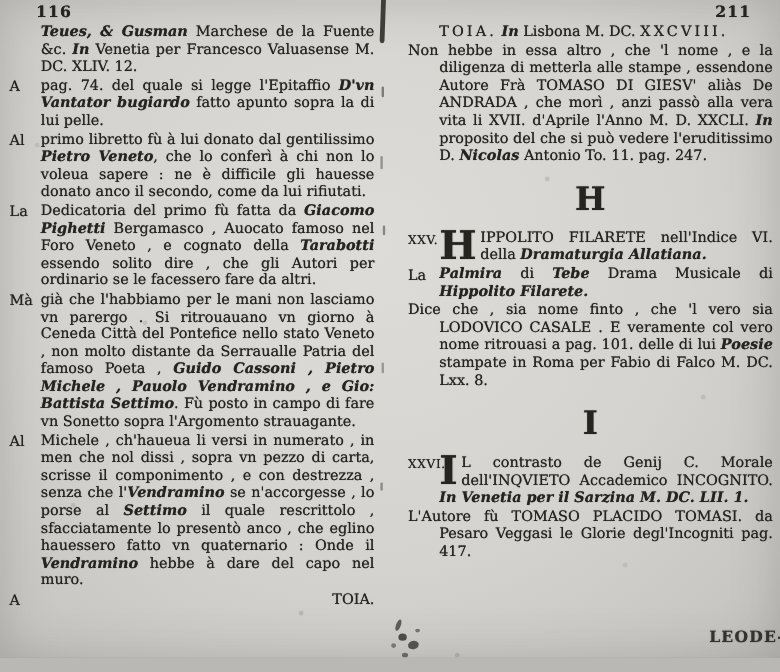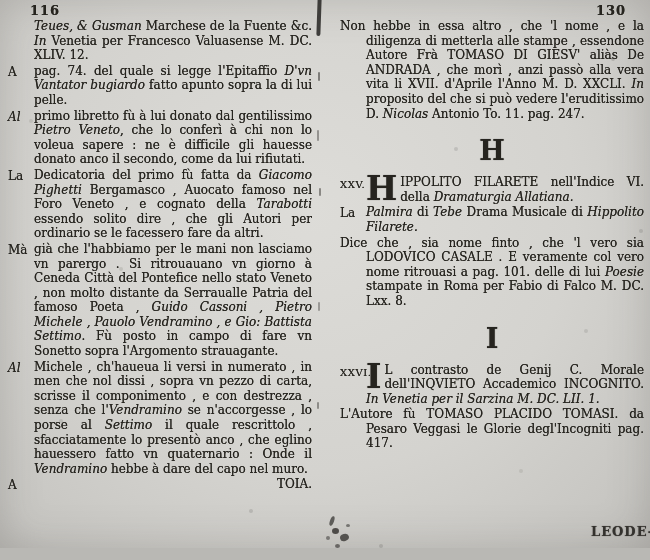--- a/index.html
+++ b/index.html
@@ -21,23 +21,23 @@
     position:absolute;top:19px;width:304px;
     font-size:12px;line-height:14.6px;
     text-align:justify;
     text-shadow:0 0 .6px rgba(38,36,31,.85);
   }
   .col.left{left:8px;}
   .col.right{left:340px;}
   p.par{margin:0 0 1px 26px;position:relative;}
   p.flush{margin:0 0 1px 0;padding-left:26px;text-indent:-26px;}
   .marker{position:absolute;left:-26px;top:1px;font-style:normal;white-space:nowrap;}
-  .marker.mi{font-style:italic;}
+  .marker.mi{}
   .marker.sc{font-size:10px;letter-spacing:.6px;top:3px;}
-  .it{font-style:italic;}
+  .it{font-style:italic;font-weight:bold;}
   .ls{letter-spacing:2.6px;}
   .dropcap{
     float:left;
     font-size:33px;line-height:26px;
     padding:1px 3px 0 0;
     font-weight:600;
     text-shadow:0 0 .8px rgba(38,36,31,.9);
   }
   .last-right{display:block;text-align:right;text-indent:0;}
   .section-letter{
@@ -94,21 +94,21 @@
       640px 230px 0 1px rgba(50,48,44,.14),
       380px 545px 0 1px rgba(50,48,44,.16);
   }
 </style>
 </head>
 <body>
 
 <div class="page">
 
   <div class="pgnum left">116</div>
-  <div class="pgnum right">130</div>
+  <div class="pgnum right">211</div>
 
   <div class="col left">
 
     <p class="par">
       <span class="it">Teues, &amp; Gusman</span>
       <span>Marchese de la Fuente &amp;c.</span>
       <span class="it">In</span>
       <span>Venetia per Francesco Valuasense M. DC. XLIV. 12.</span>
     </p>
 
@@ -153,20 +153,26 @@
 
     <p class="par">
       <span class="marker">A</span>
       <span class="last-right">TOIA.</span>
     </p>
 
   </div>
 
   <div class="col right">
 
+    <p class="par">
+      <span class="ls">TOIA.</span>
+      <span class="it">In</span>
+      <span>Lisbona M. DC.</span>
+      <span class="ls">XXCVIII.</span>
+    </p>
 
     <p class="flush">
       <span>Non hebbe in essa altro , che 'l nome , e la diligenza di metterla alle stampe , essendone Autore Frà TOMASO DI GIESV' aliàs De ANDRADA , che morì , anzi passò alla vera vita li XVII. d'Aprile l'Anno M. D. XXCLI.</span>
       <span class="it">In</span>
       <span>proposito del che si può vedere l'eruditissimo D.</span>
       <span class="it">Nicolas</span>
       <span>Antonio To. 11. pag. 247.</span>
     </p>
 
     <div class="section-letter">H</div>

